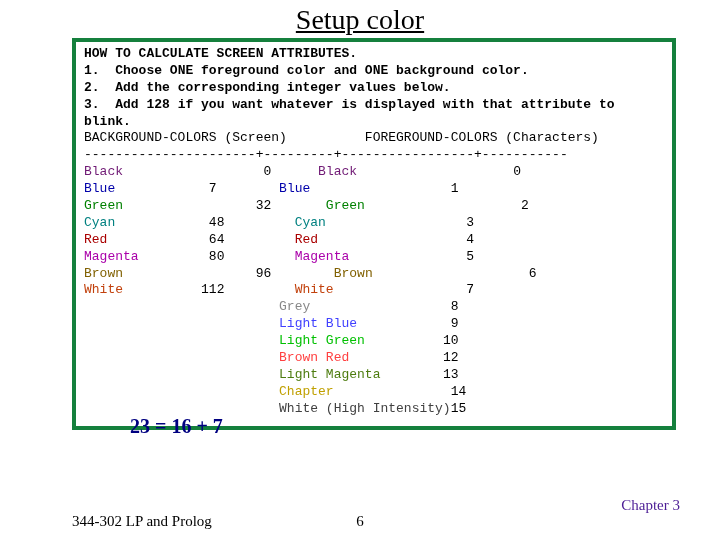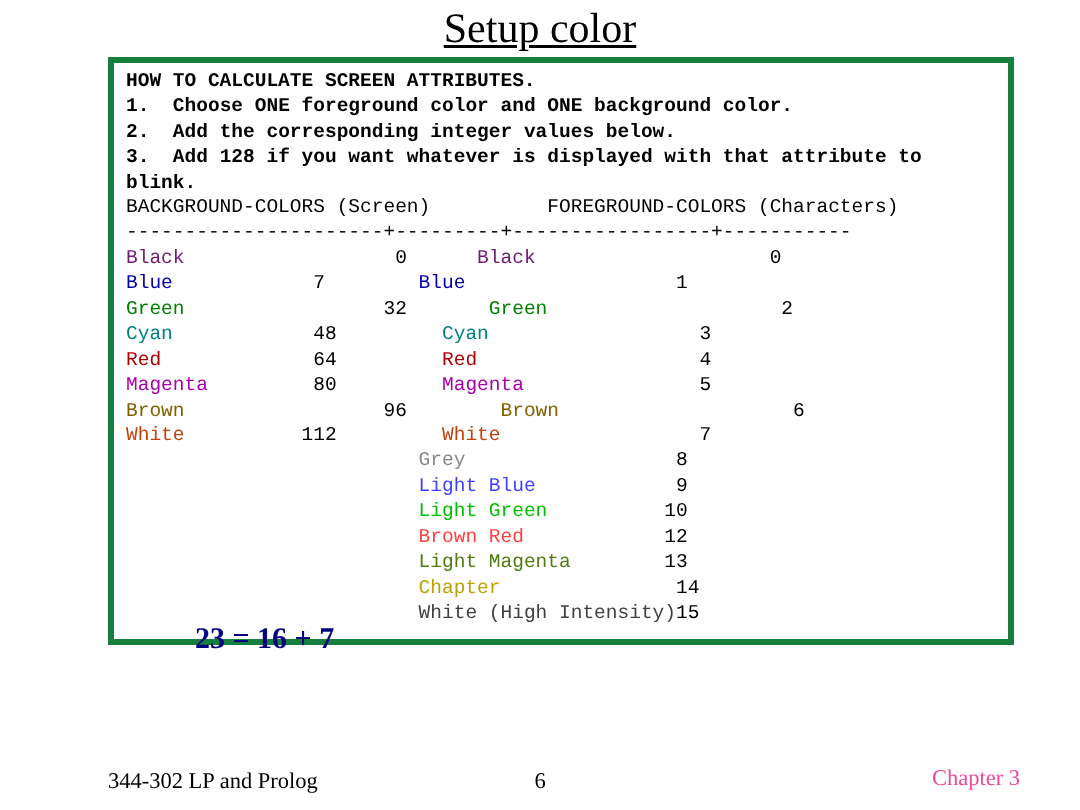--- a/index.html
+++ b/index.html
@@ -61,24 +61,24 @@
     right: 0;
     bottom: 10px;
     text-align: center;
     font-family: Georgia, 'Times New Roman', serif;
     font-size: 15px;
     color: #000;
   }
   .footer-right {
     position: absolute;
     right: 40px;
-    bottom: 12px;
+    bottom: 26px;
     font-family: Georgia, 'Times New Roman', serif;
     font-size: 15px;
-    color: #ec4899;
+    color: #4c1d95;
   }
   .c-black   { color: #701a75; }
   .c-blue    { color: #0000aa; }
   .c-green   { color: #008000; }
   .c-cyan    { color: #008080; }
   .c-red     { color: #aa0000; }
   .c-magenta { color: #aa00aa; }
   .c-brown   { color: #806000; }
   .c-white   { color: #c2410c; }
   .c-grey    { color: #888888; }

